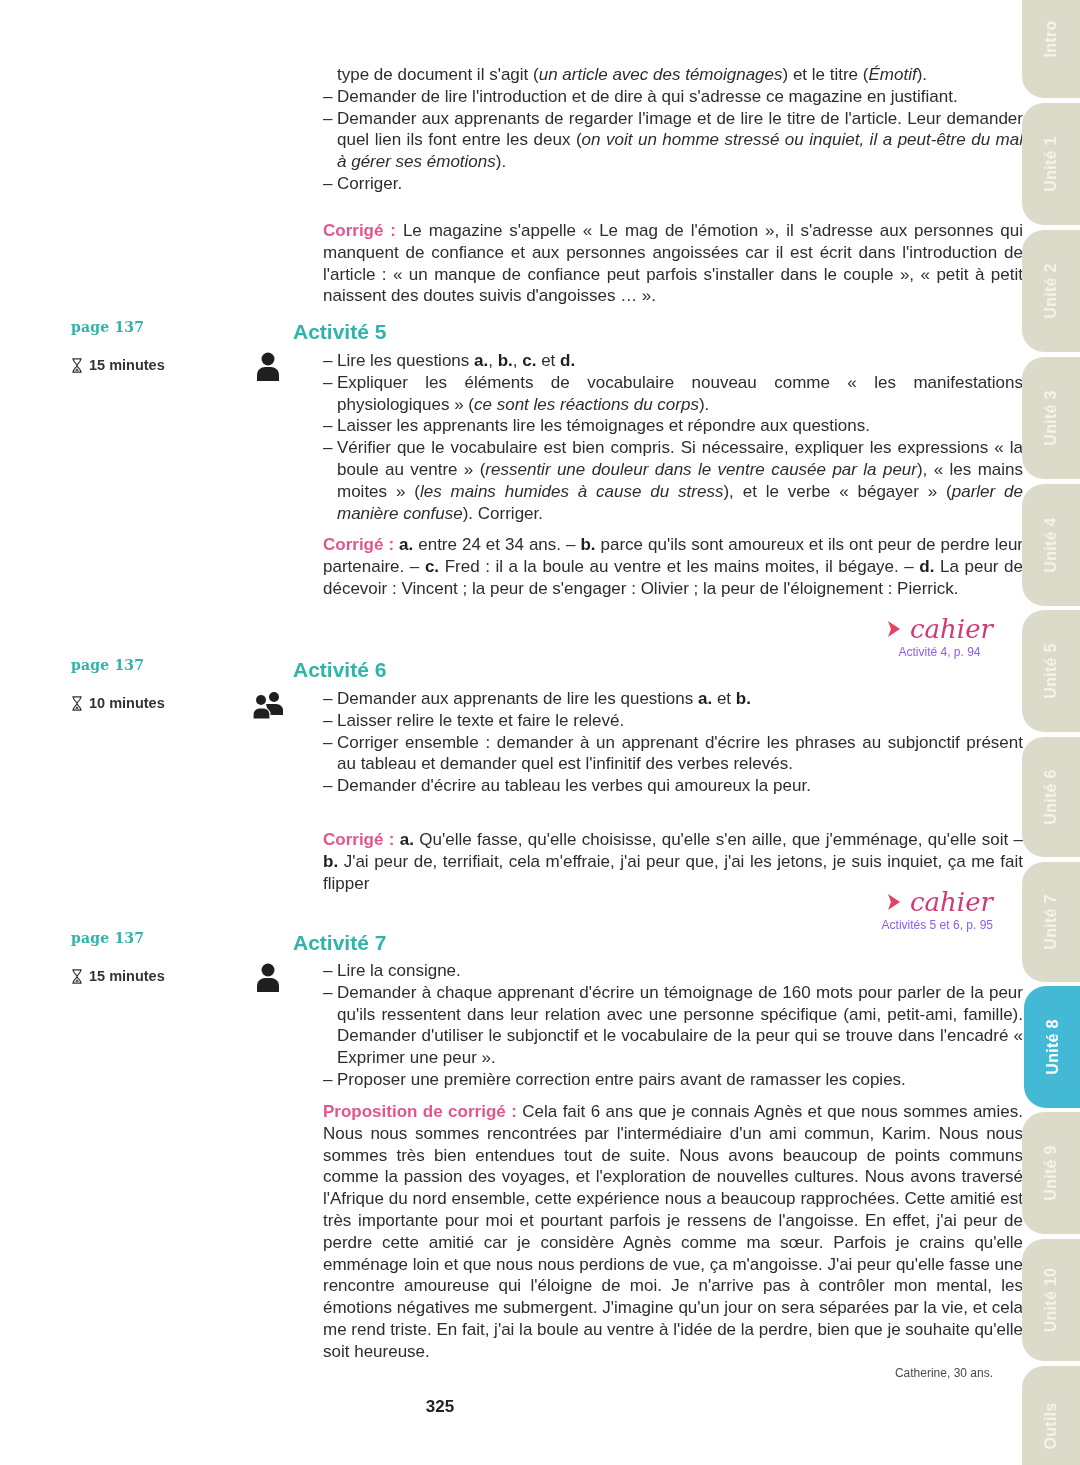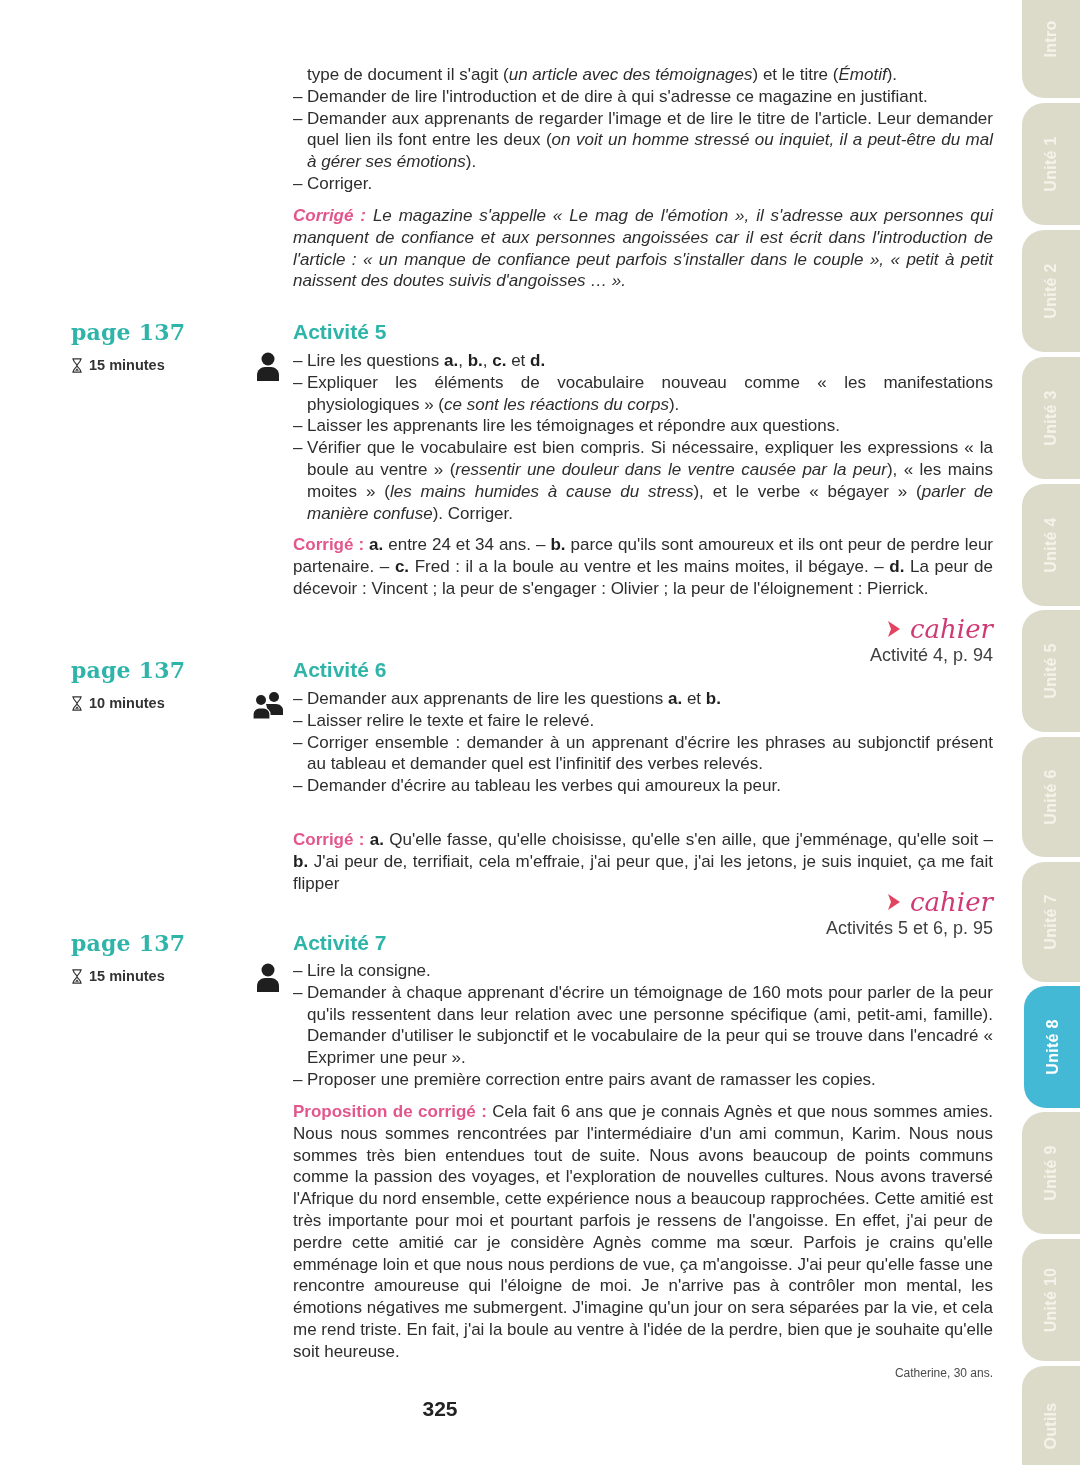--- a/index.html
+++ b/index.html
@@ -1,66 +1,66 @@
 <!DOCTYPE html>
 <html><head>
 <meta charset="utf-8">
 <style>
   * { box-sizing: border-box; margin: 0; padding: 0; }
   html, body { width: 1080px; height: 1465px; background: #ffffff; overflow: hidden; }
   body { position: relative; font-family: "Liberation Sans", sans-serif; color: #2b2b2b; }
 
-  .text { font-size: 17px; line-height: 21.8px; color: #2d2d2d; }
+  .text { font-size: 17px; line-height: 21.8px; color: #2d2d2d; margin-left: 30px; }
   .justify { text-align: justify; }
   .pink { color: #e2568b; font-weight: bold; }
   i, .it { font-style: italic; }
   b { font-weight: bold; color: #1f1f1f; }
 
   .main { position: absolute; left: 293px; width: 700px; }
 
   ul.steps { list-style: none; }
   ul.steps li { position: relative; padding-left: 14px; text-align: justify; }
   ul.steps li::before { content: "–"; position: absolute; left: 0; top: 0; }
   ul.steps li.cont { padding-left: 14px; }
   ul.steps li.cont::before { content: ""; }
 
-  .page-ref { position: absolute; left: 71px; font-family: "DejaVu Serif", serif; font-size: 22px; font-weight: bold; color: #2fb4a9; letter-spacing: 0.2px; }
+  .page-ref { position: absolute; left: 71px; font-family: "DejaVu Serif", serif; font-size: 14px; font-weight: bold; color: #2fb4a9; letter-spacing: 0.2px; }
   .duration { position: absolute; left: 71px; font-size: 14.5px; color: #333; font-weight: bold; display: flex; align-items: center; gap: 6px; }
   .duration .hg { width: 12px; height: 15px; }
 
   .act-title { position: absolute; left: 293px; font-size: 21px; font-weight: bold; color: #2fb4a9; }
   .mode-icon { position: absolute; left: 252px; width: 32px; height: 32px; }
 
   .cahier { position: absolute; right: 87px; text-align: right; }
   .cahier .word { font-family: "DejaVu Serif", serif; font-style: italic; font-size: 26px; color: #cf3a74; display: flex; align-items: center; justify-content: flex-end; gap: 8px; }
   .cahier .arrow { width: 16px; height: 20px; }
-  .cahier .ref { font-size: 18px; color: #404040; margin-top: 1px; }
+  .cahier .ref { font-size: 12px; color: #8b5cf6; margin-top: 1px; text-align: center; }
 
   .signature { position: absolute; right: 87px; font-size: 12px; color: #4a4a4a; }
-  .page-num { position: absolute; left: 0; width: 880px; text-align: center; top: 1397px; font-size: 21px; font-weight: bold; color: #222; }
+  .page-num { position: absolute; left: 0; width: 880px; text-align: center; top: 1397px; font-size: 17px; font-weight: bold; color: #222; }
 
   
   .tabs { position: absolute; left: 1022px; top: 0; width: 58px; height: 1465px; }
   .tab { position: absolute; left: 0; width: 58px; background: #dcdbc9; border-radius: 22px 0 0 22px; display: flex; align-items: center; justify-content: center; }
   .tab span { transform: rotate(-90deg); white-space: nowrap; color: #f4f3ea; font-weight: bold; font-size: 16px; letter-spacing: 0.3px; }
   .tab.active { background: #43b9d6; left: 2px; }
   .tab.active span { color: #ffffff; }
 </style>
 </head>
 <body>
 
 <div class="main text" style="top:64px;">
   <ul class="steps">
     <li class="cont"><span>type de document il s'agit (</span><i>un article avec des témoignages</i><span>) et le titre (</span><i>Émotif</i><span>).</span></li>
     <li><span>Demander de lire l'introduction et de dire à qui s'adresse ce magazine en justifiant.</span></li>
     <li><span>Demander aux apprenants de regarder l'image et de lire le titre de l'article. Leur demander quel lien ils font entre les deux (</span><i>on voit un homme stressé ou inquiet, il a peut-être du mal à gérer ses émotions</i><span>).</span></li>
     <li><span>Corriger.</span></li>
   </ul>
 </div>
-<div class="main text justify" style="top:205px;font-style:italic;">
+<div class="main text justify" style="top:220px;">
   <span class="pink">Corrigé :</span><span> Le magazine s'appelle « Le mag de l'émotion », il s'adresse aux personnes qui manquent de confiance et aux personnes angoissées car il est écrit dans l'introduction de l'article : « un manque de confiance peut parfois s'installer dans le couple », « petit à petit naissent des doutes suivis d'angoisses … ».</span>
 </div>
 
 <div class="page-ref" style="top:319px;">page 137</div>
 <div class="duration" style="top:357px;">
   <svg class="hg" viewBox="0 0 12 16">
       <path d="M1 1h10M1 15h10M2 1c0 4 4 5 4 7s-4 3-4 7M10 1c0 4-4 5-4 7s4 3 4 7" fill="none" stroke="#333" stroke-width="1.3"></path>
       <path d="M4 13.5h4L6 11z" fill="#333"></path>
     </svg>
   <span>15 minutes</span>

